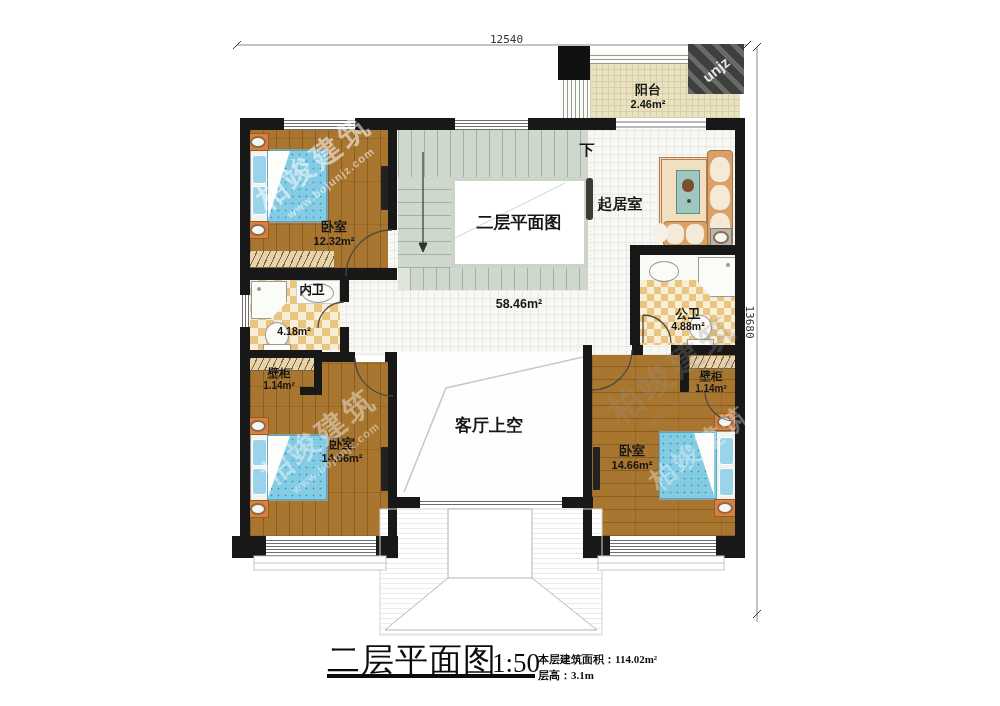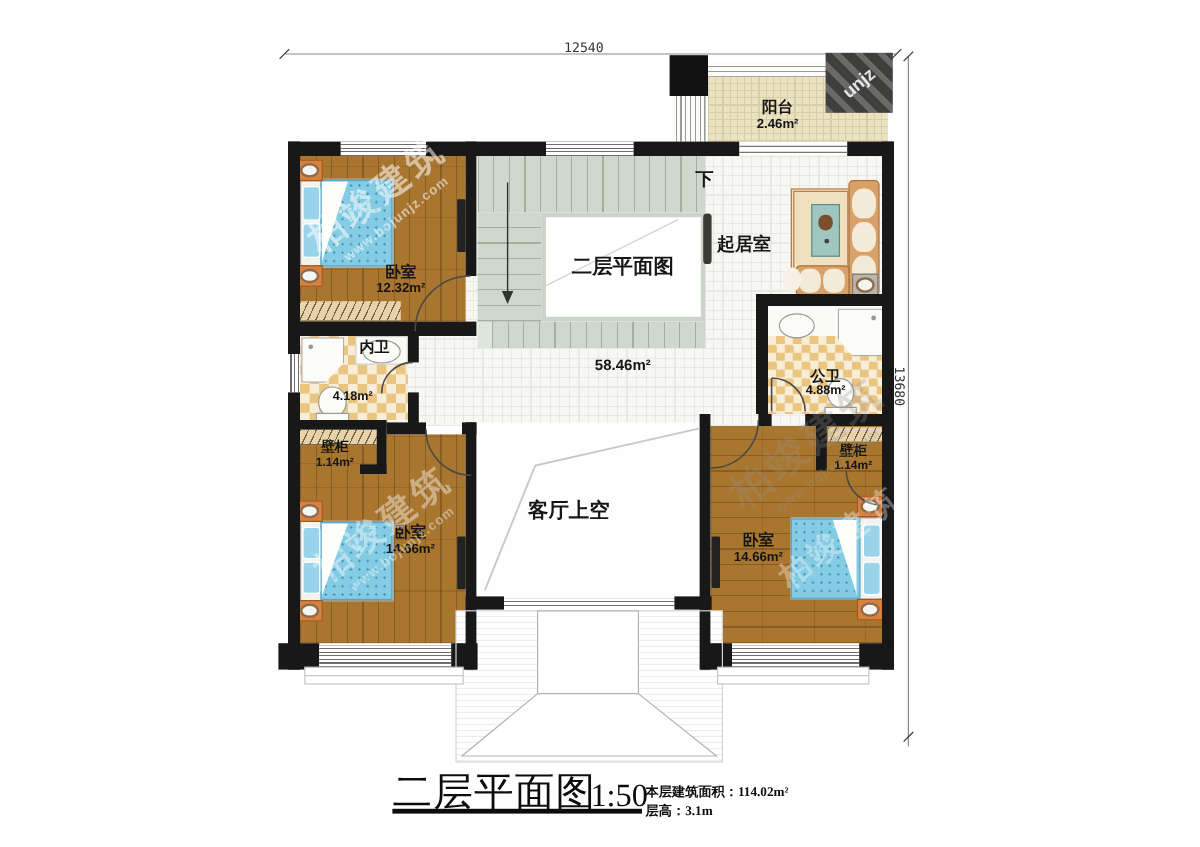--- a/index.html
+++ b/index.html
@@ -255,21 +255,21 @@
     <g stroke="#8a8a86" stroke-width="1">
       <line x1="237" y1="45" x2="747" y2="45"></line>
       <line x1="233" y1="49" x2="241" y2="41" stroke="#333"></line>
       <line x1="743" y1="49" x2="751" y2="41" stroke="#333"></line>
       <line x1="757" y1="47" x2="757" y2="622"></line>
       <line x1="753" y1="51" x2="761" y2="43" stroke="#333"></line>
       <line x1="753" y1="618" x2="761" y2="610" stroke="#333"></line>
     </g>
   </svg>
 
-  <div class="dimtxt" style="left:470px;top:33px;">12540</div>
+  <div class="dimtxt" style="left:490px;top:33px;">12540</div>
   <div class="dimtxt" style="left:749px;top:322px;transform:translate(-50%,-50%) rotate(90deg);">13680</div>
 
   <div class="lbl" style="left:648px;top:96px;">
     <span class="nm">阳台</span>
     <span class="ar">2.46m²</span>
   </div>
   <div class="lbl" style="left:334px;top:233px;">
     <span class="nm">卧室</span>
     <span class="ar">12.32m²</span>
   </div>
@@ -291,21 +291,21 @@
   </div>
   <div class="lbl" style="left:342px;top:450px;">
     <span class="nm">卧室</span>
     <span class="ar">14.66m²</span>
   </div>
   <div class="lbl" style="left:632px;top:457px;">
     <span class="nm">卧室</span>
     <span class="ar">14.66m²</span>
   </div>
   <div class="biglbl" style="left:519px;top:222px;">二层平面图</div>
-  <div class="biglbl" style="left:474px;top:425px;">客厅上空</div>
+  <div class="biglbl" style="left:489px;top:425px;">客厅上空</div>
   <div class="biglbl" style="left:620px;top:204px;font-size:15px;">起居室</div>
   <div class="biglbl" style="left:587px;top:150px;font-size:15px;">下</div>
   <div class="biglbl" style="left:519px;top:304px;font-size:12.5px;">58.46m²</div>
 
   <div class="logo" style="left:688px;top:44px;width:56px;height:50px;">
     <span>unjz</span>
   </div>
   <div class="wm" style="left:250px;top:140px;color:rgba(255,255,255,.55);">
     <span class="b">柏竣建筑</span>
     <span class="s">www.bojunjz.com</span>

